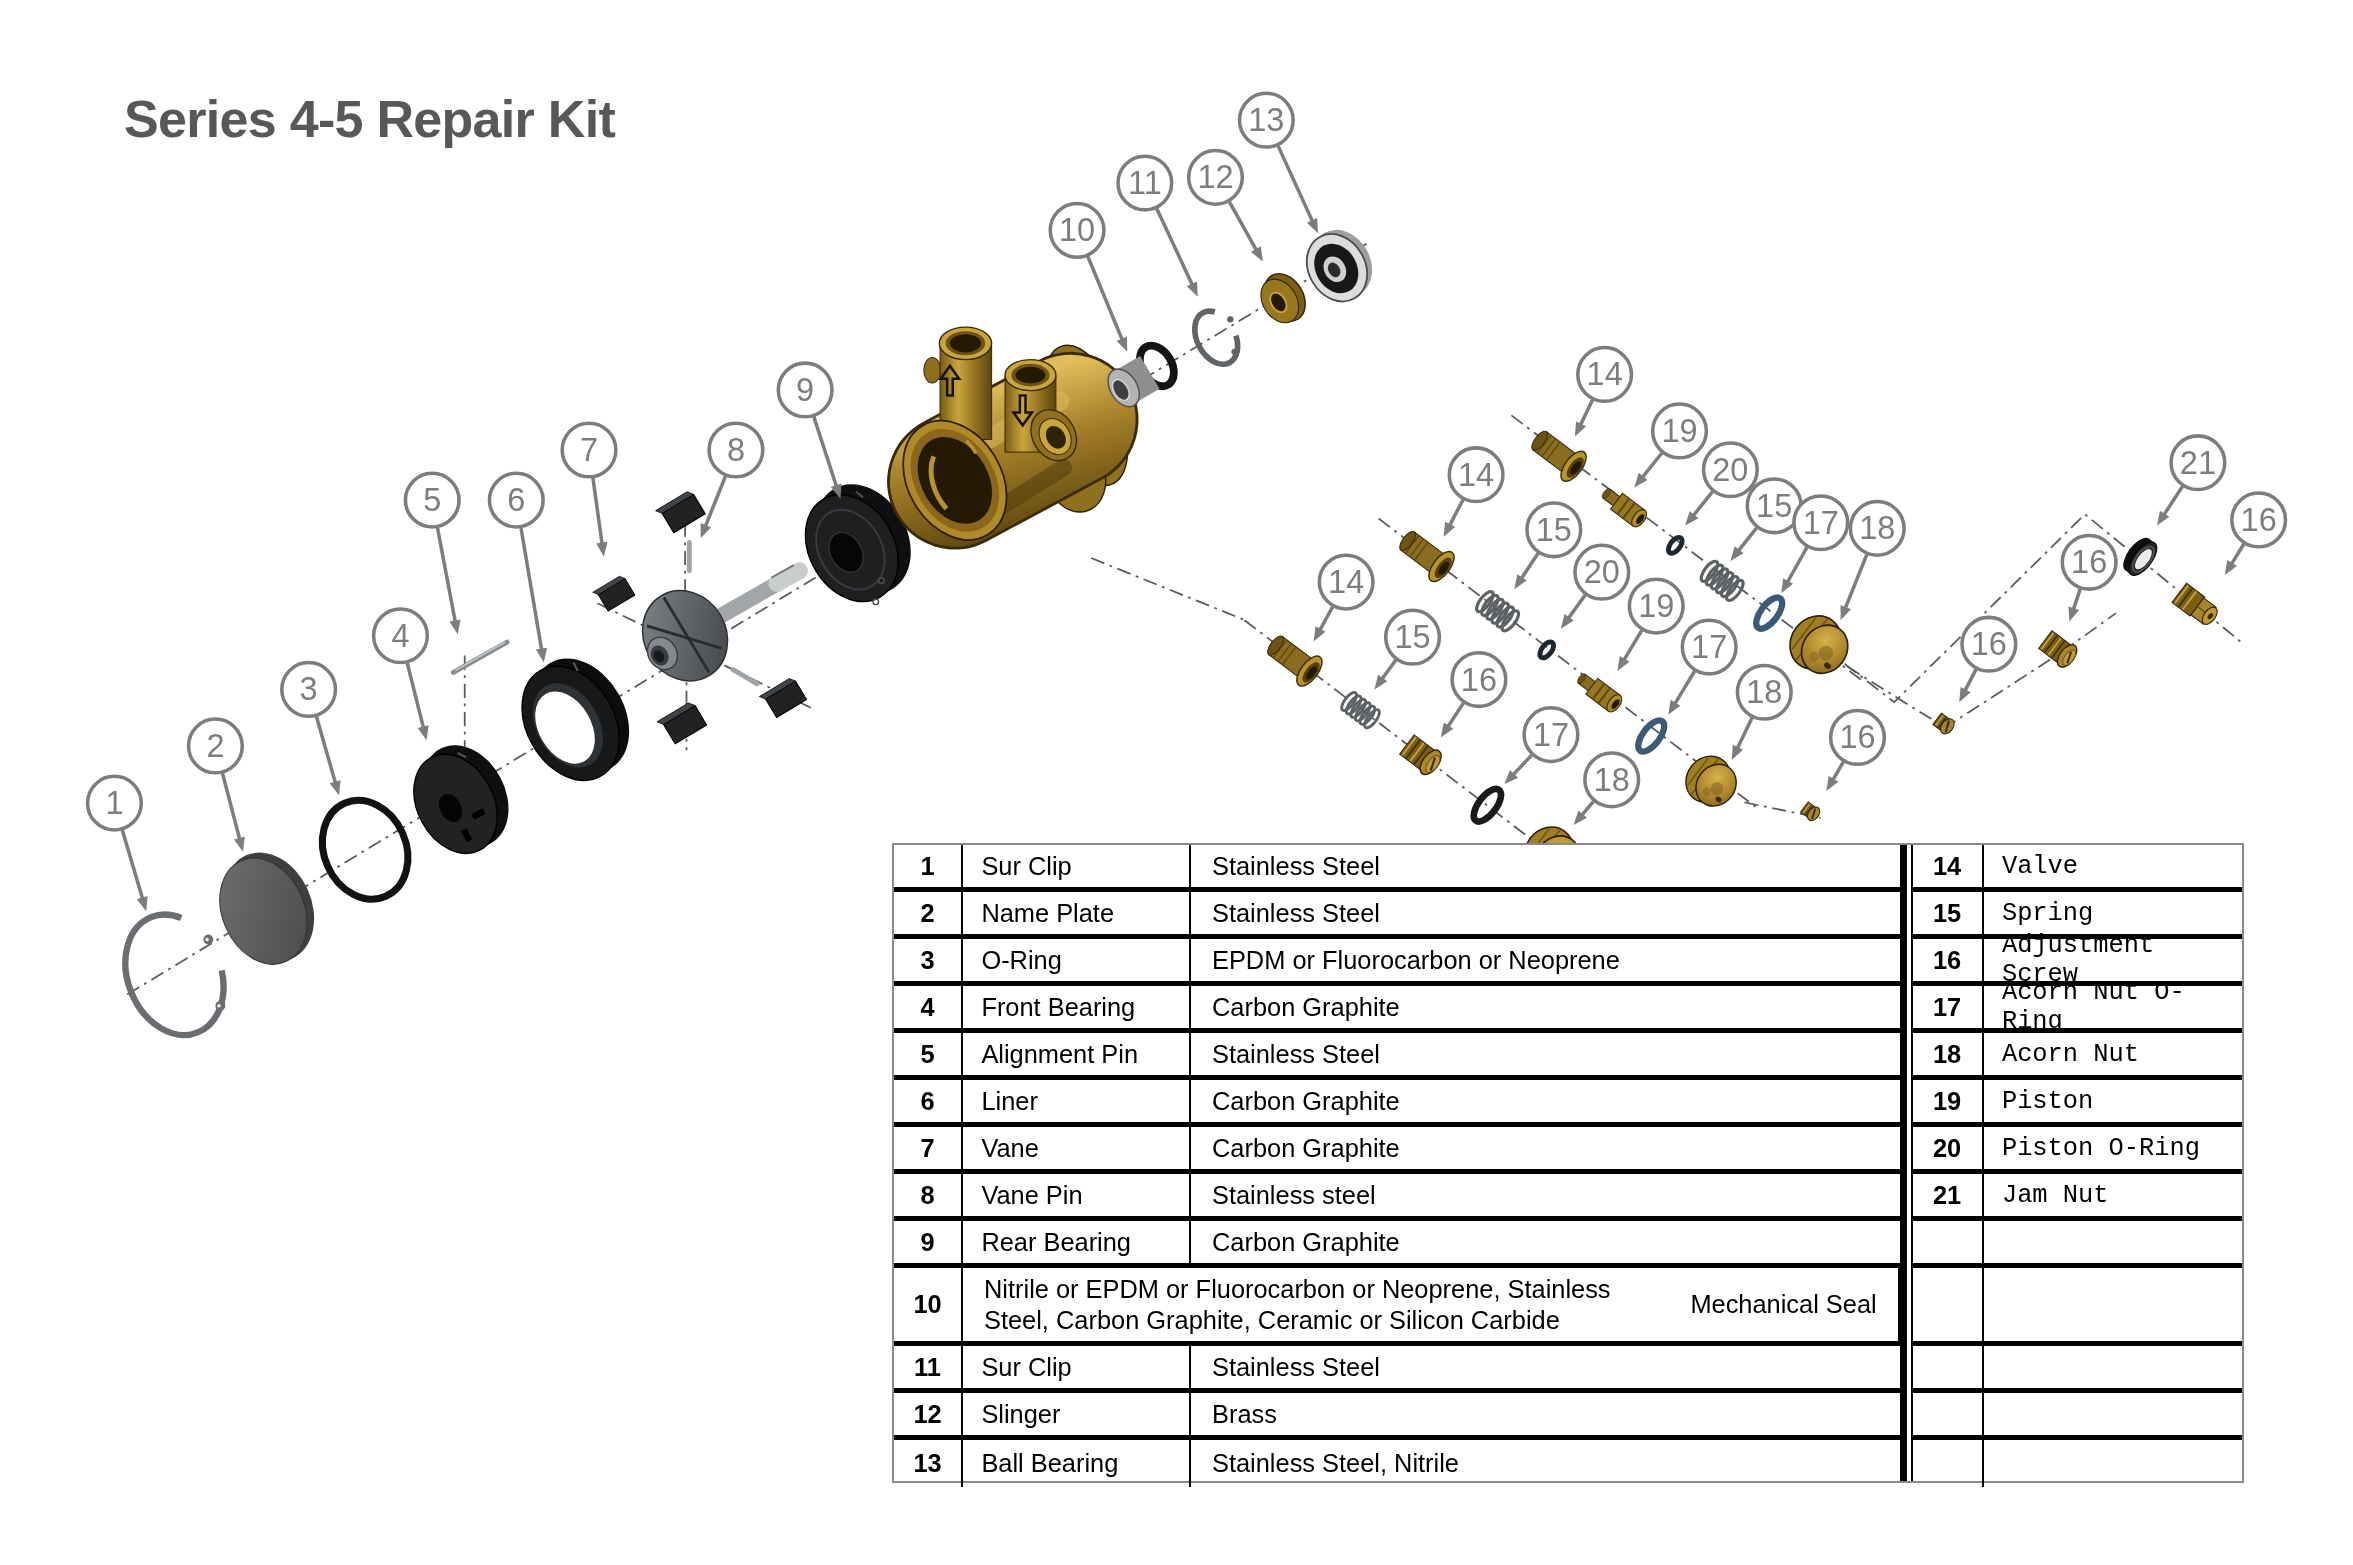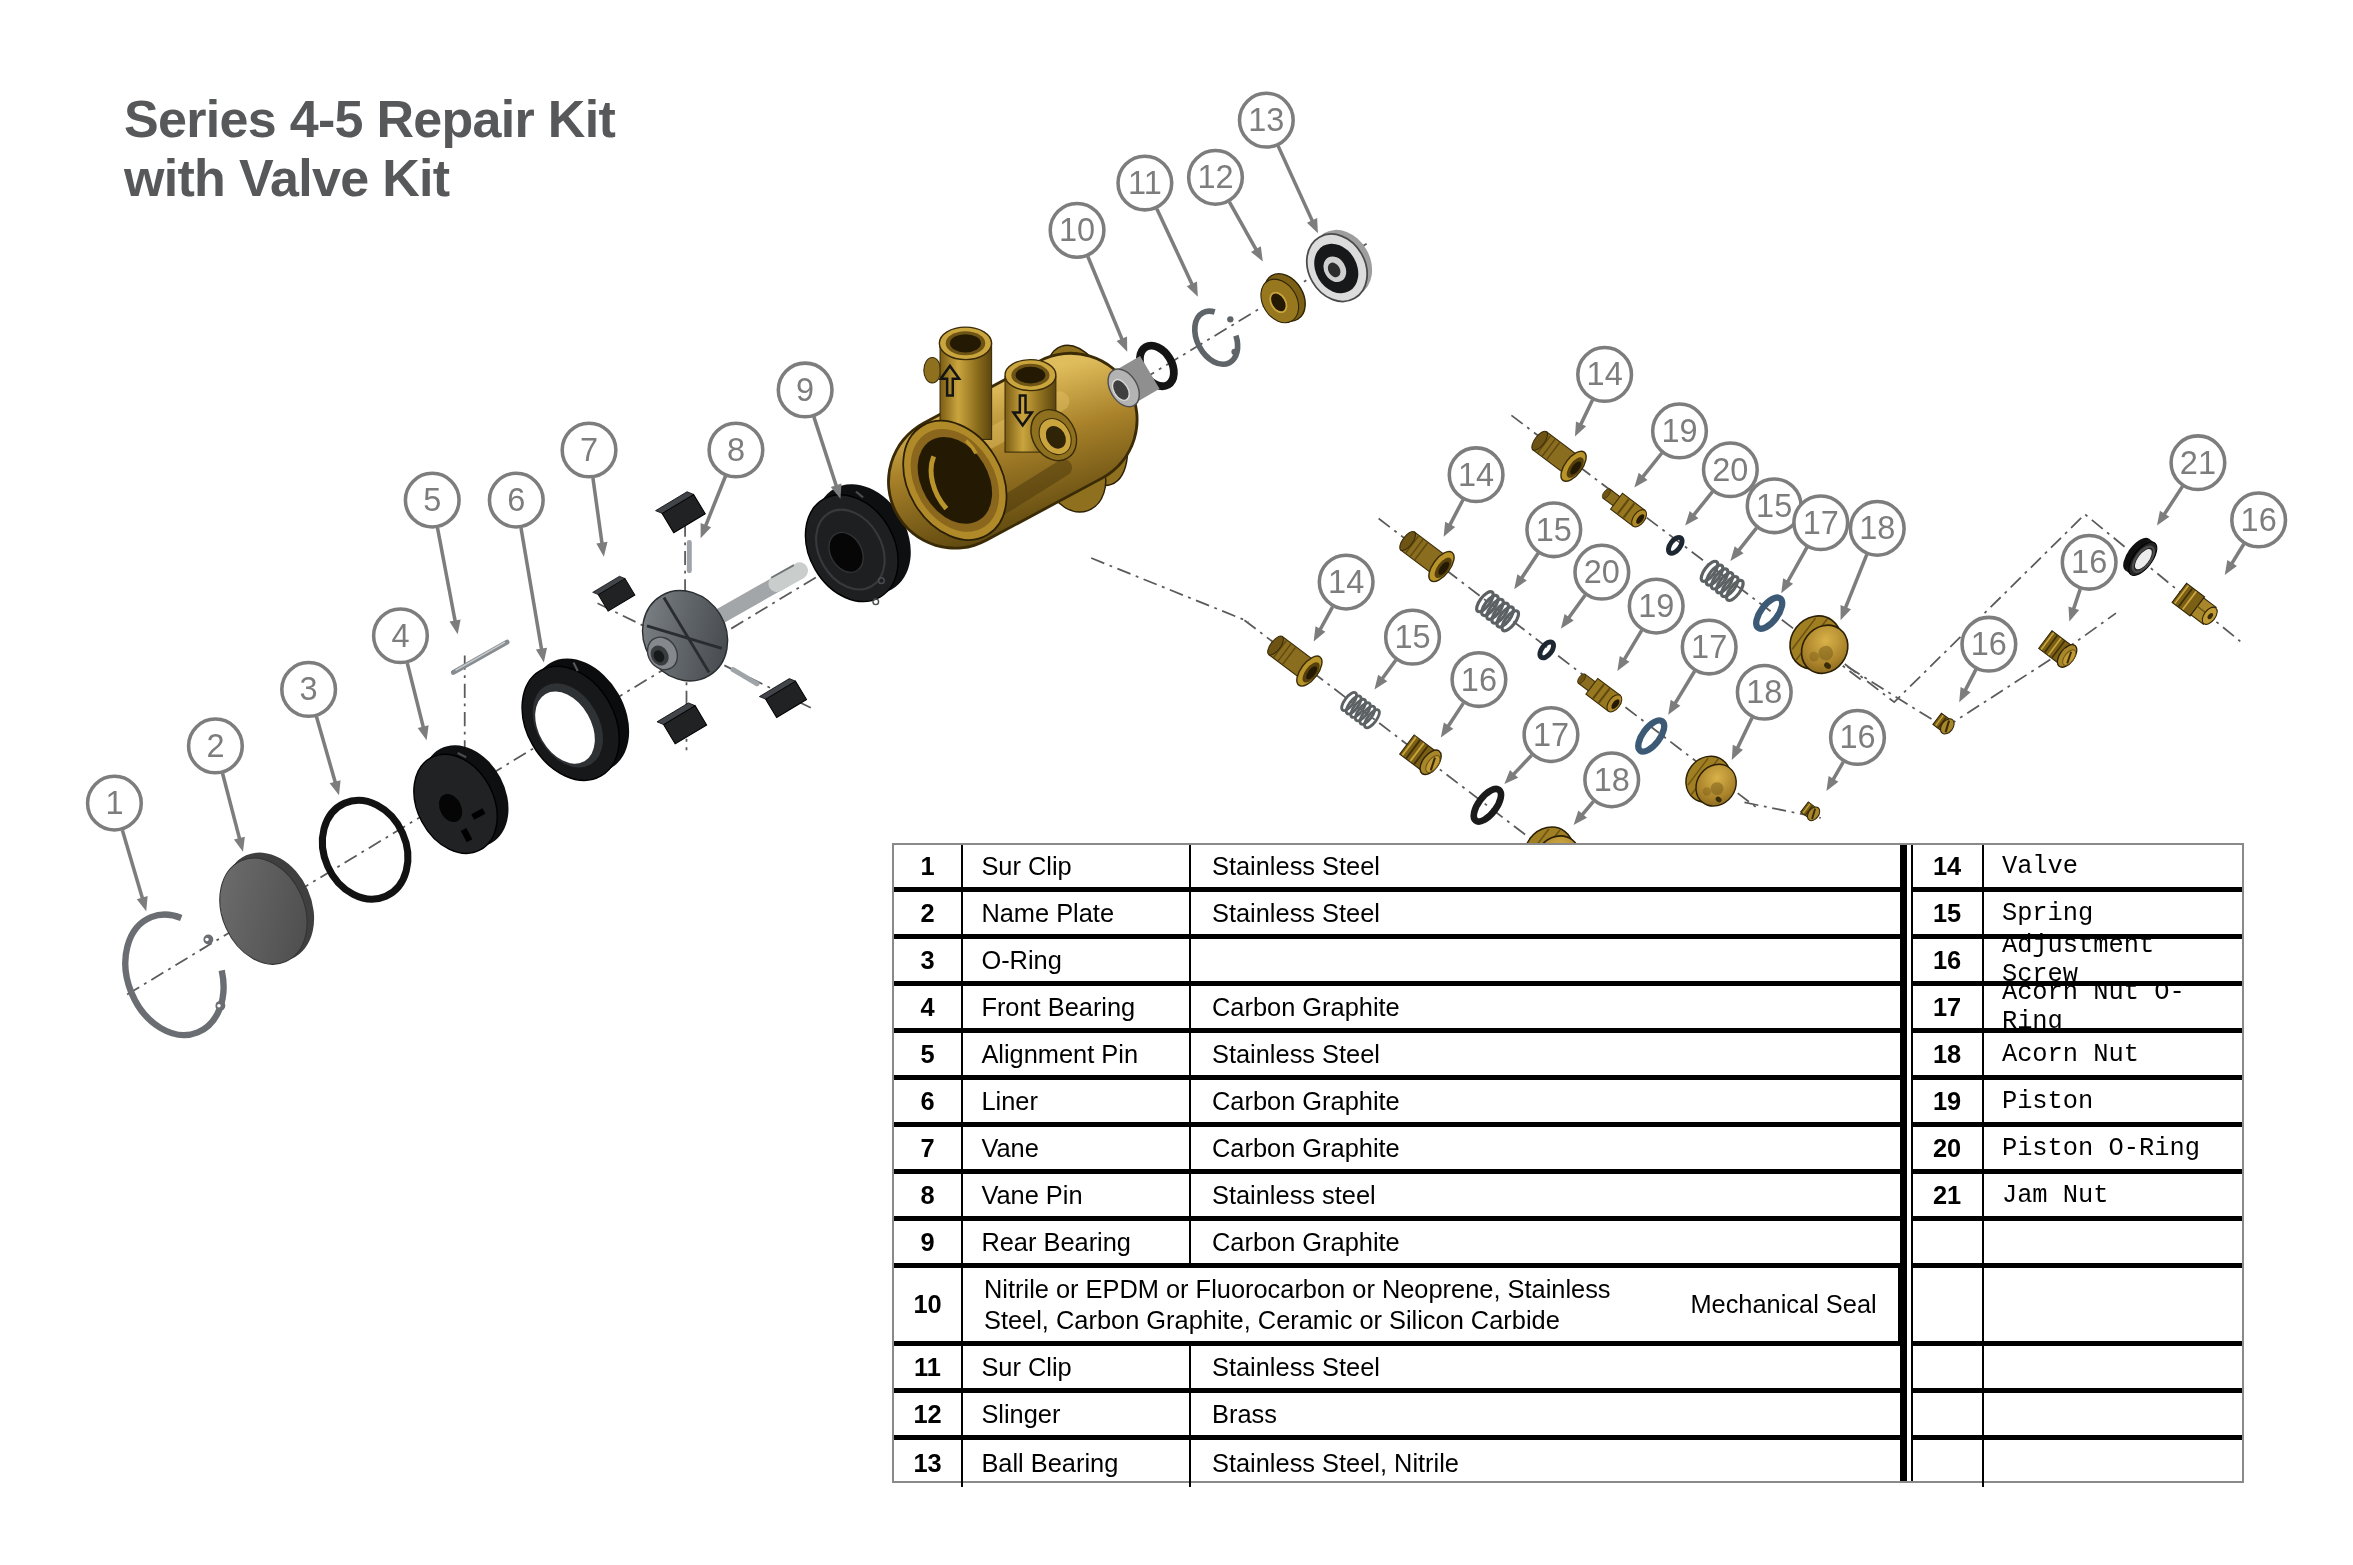--- a/index.html
+++ b/index.html
@@ -23,21 +23,20 @@
   .cNumR{width:71px;justify-content:center;font-weight:bold;border-right:2.1px solid #000;}
   .cNameR{flex:1;padding-left:18.4px;font-family:Liberation Mono, monospace;}
 </style>
 </head>
 <body>
 
 <div id="page">
 
   <div id="title">
     <div>Series 4-5 Repair Kit</div>
-    <div>with Valve Kit</div>
   </div>
 
   <svg id="diagram" width="2354" height="1566" viewBox="0 0 3333 2217" xmlns="http://www.w3.org/2000/svg">
     <defs>
       <linearGradient id="brassV" x1="0" y1="0" x2="1" y2="0">
         <stop offset="0" stop-color="#7a5c14"></stop>
           <stop offset="0.35" stop-color="#caa53e"></stop>
         <stop offset="0.7" stop-color="#8f701e"></stop>
           <stop offset="1" stop-color="#5c450f"></stop>
       </linearGradient>
@@ -533,20 +532,21 @@
           <div class="cell cMat">Stainless Steel</div>
         </div>
         <div class="trow">
           <div class="cell cNum">2</div>
           <div class="cell cName">Name Plate</div>
           <div class="cell cMat">Stainless Steel</div>
         </div>
         <div class="trow">
           <div class="cell cNum">3</div>
           <div class="cell cName">O-Ring</div>
+          <div class="cell cMat">EPDM or Fluorocarbon or Neoprene</div>
         </div>
         <div class="trow">
           <div class="cell cNum">4</div>
           <div class="cell cName">Front Bearing</div>
           <div class="cell cMat">Carbon Graphite</div>
         </div>
         <div class="trow">
           <div class="cell cNum">5</div>
           <div class="cell cName">Alignment Pin</div>
           <div class="cell cMat">Stainless Steel</div>

